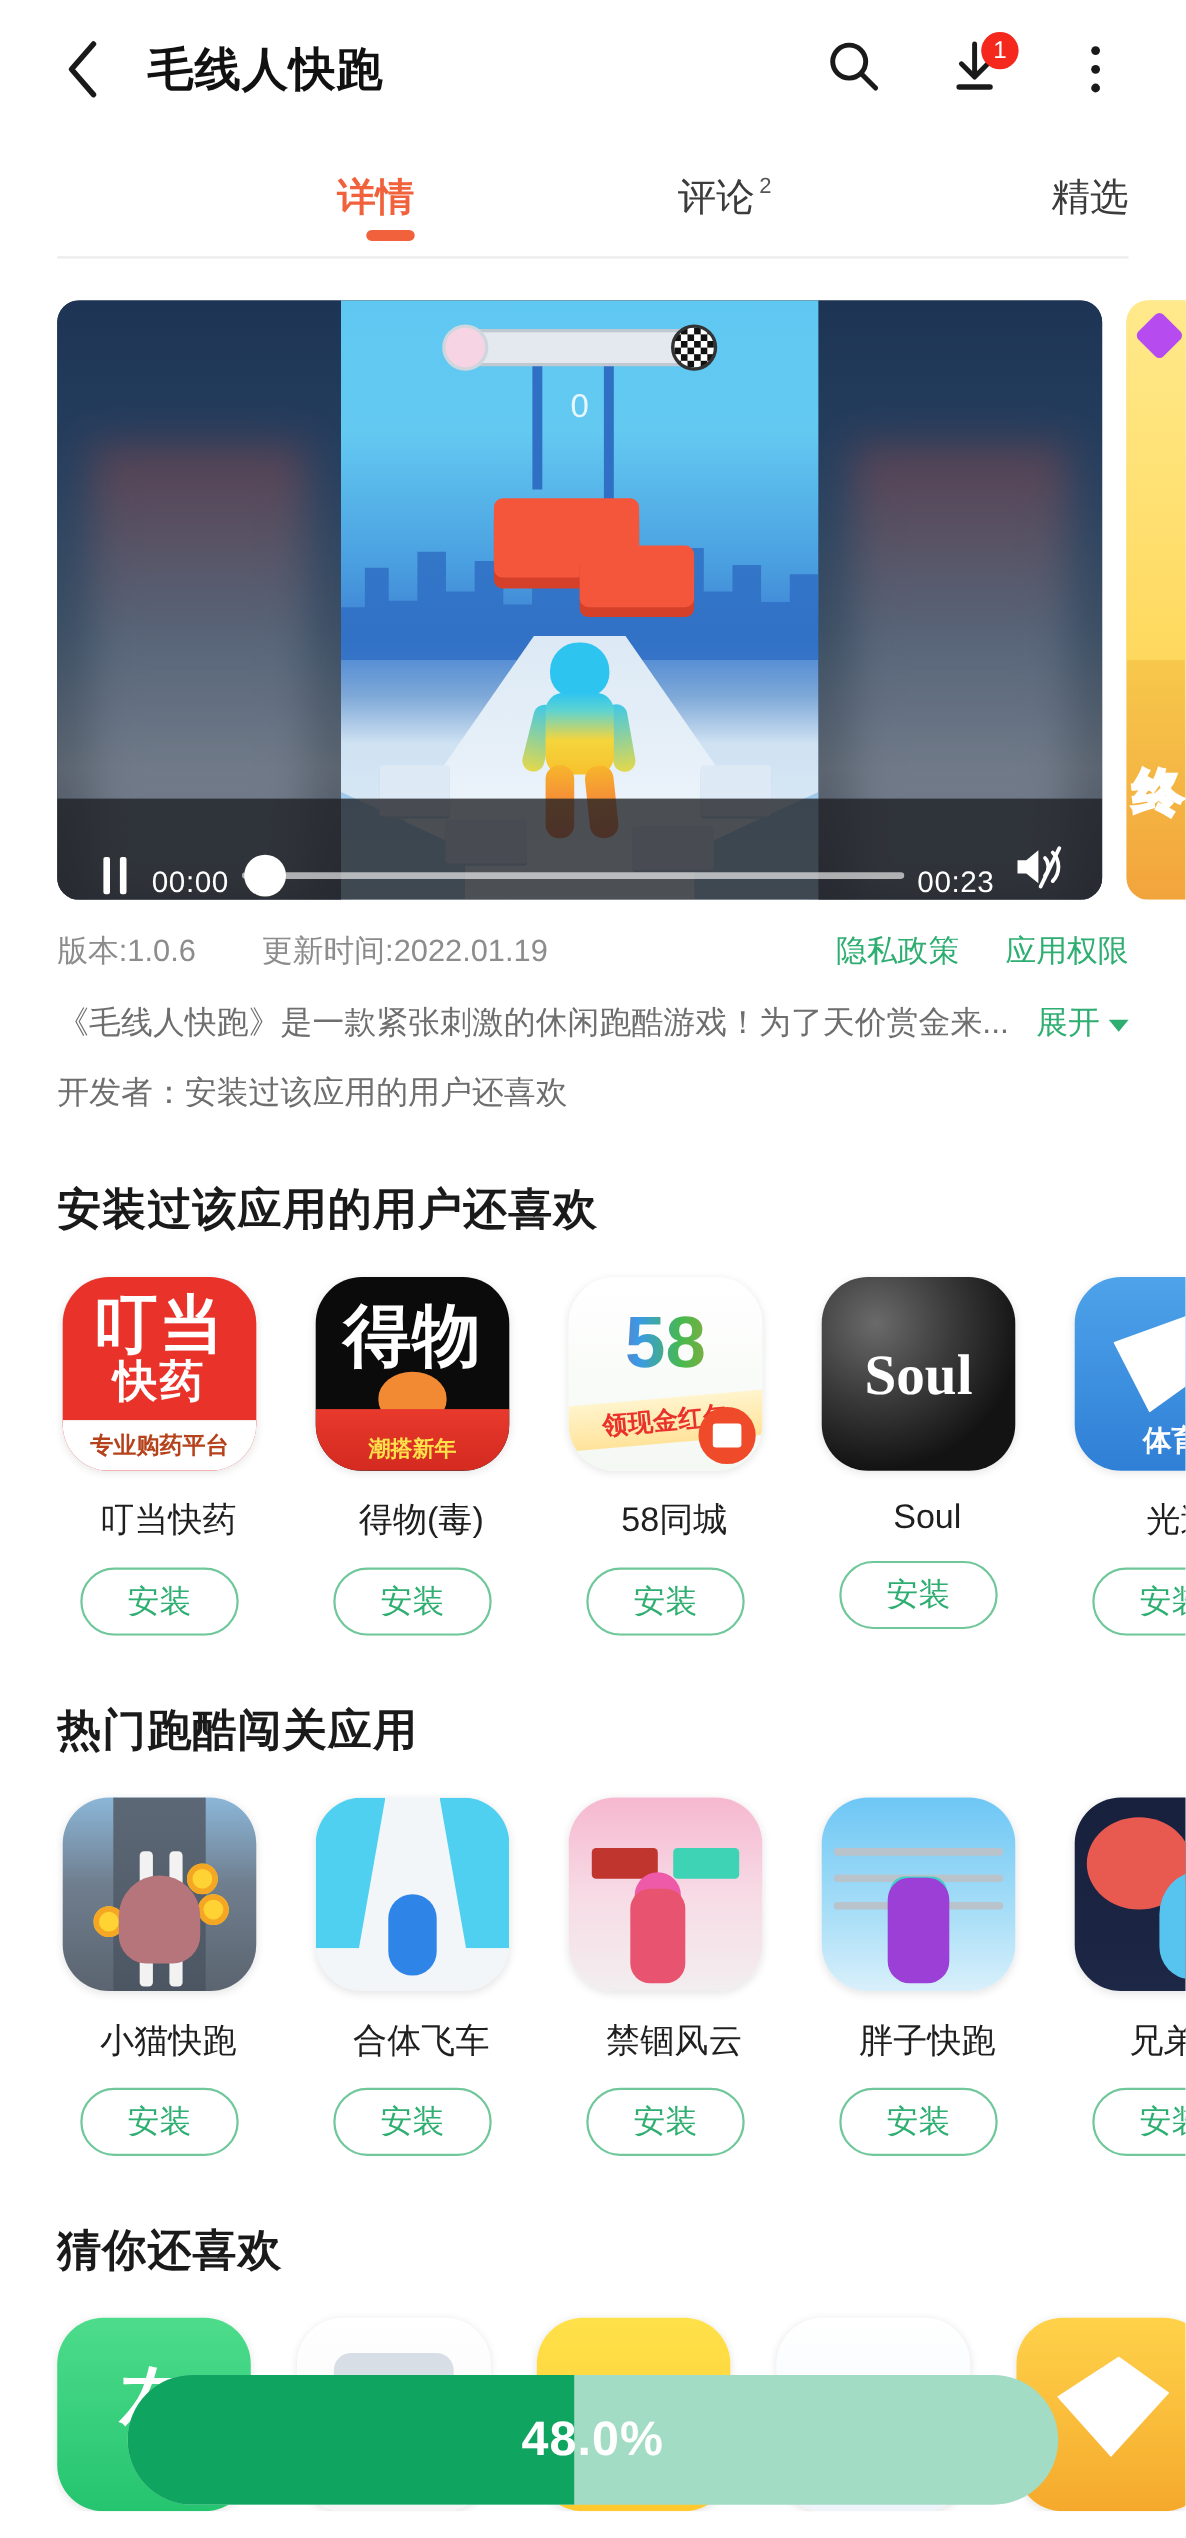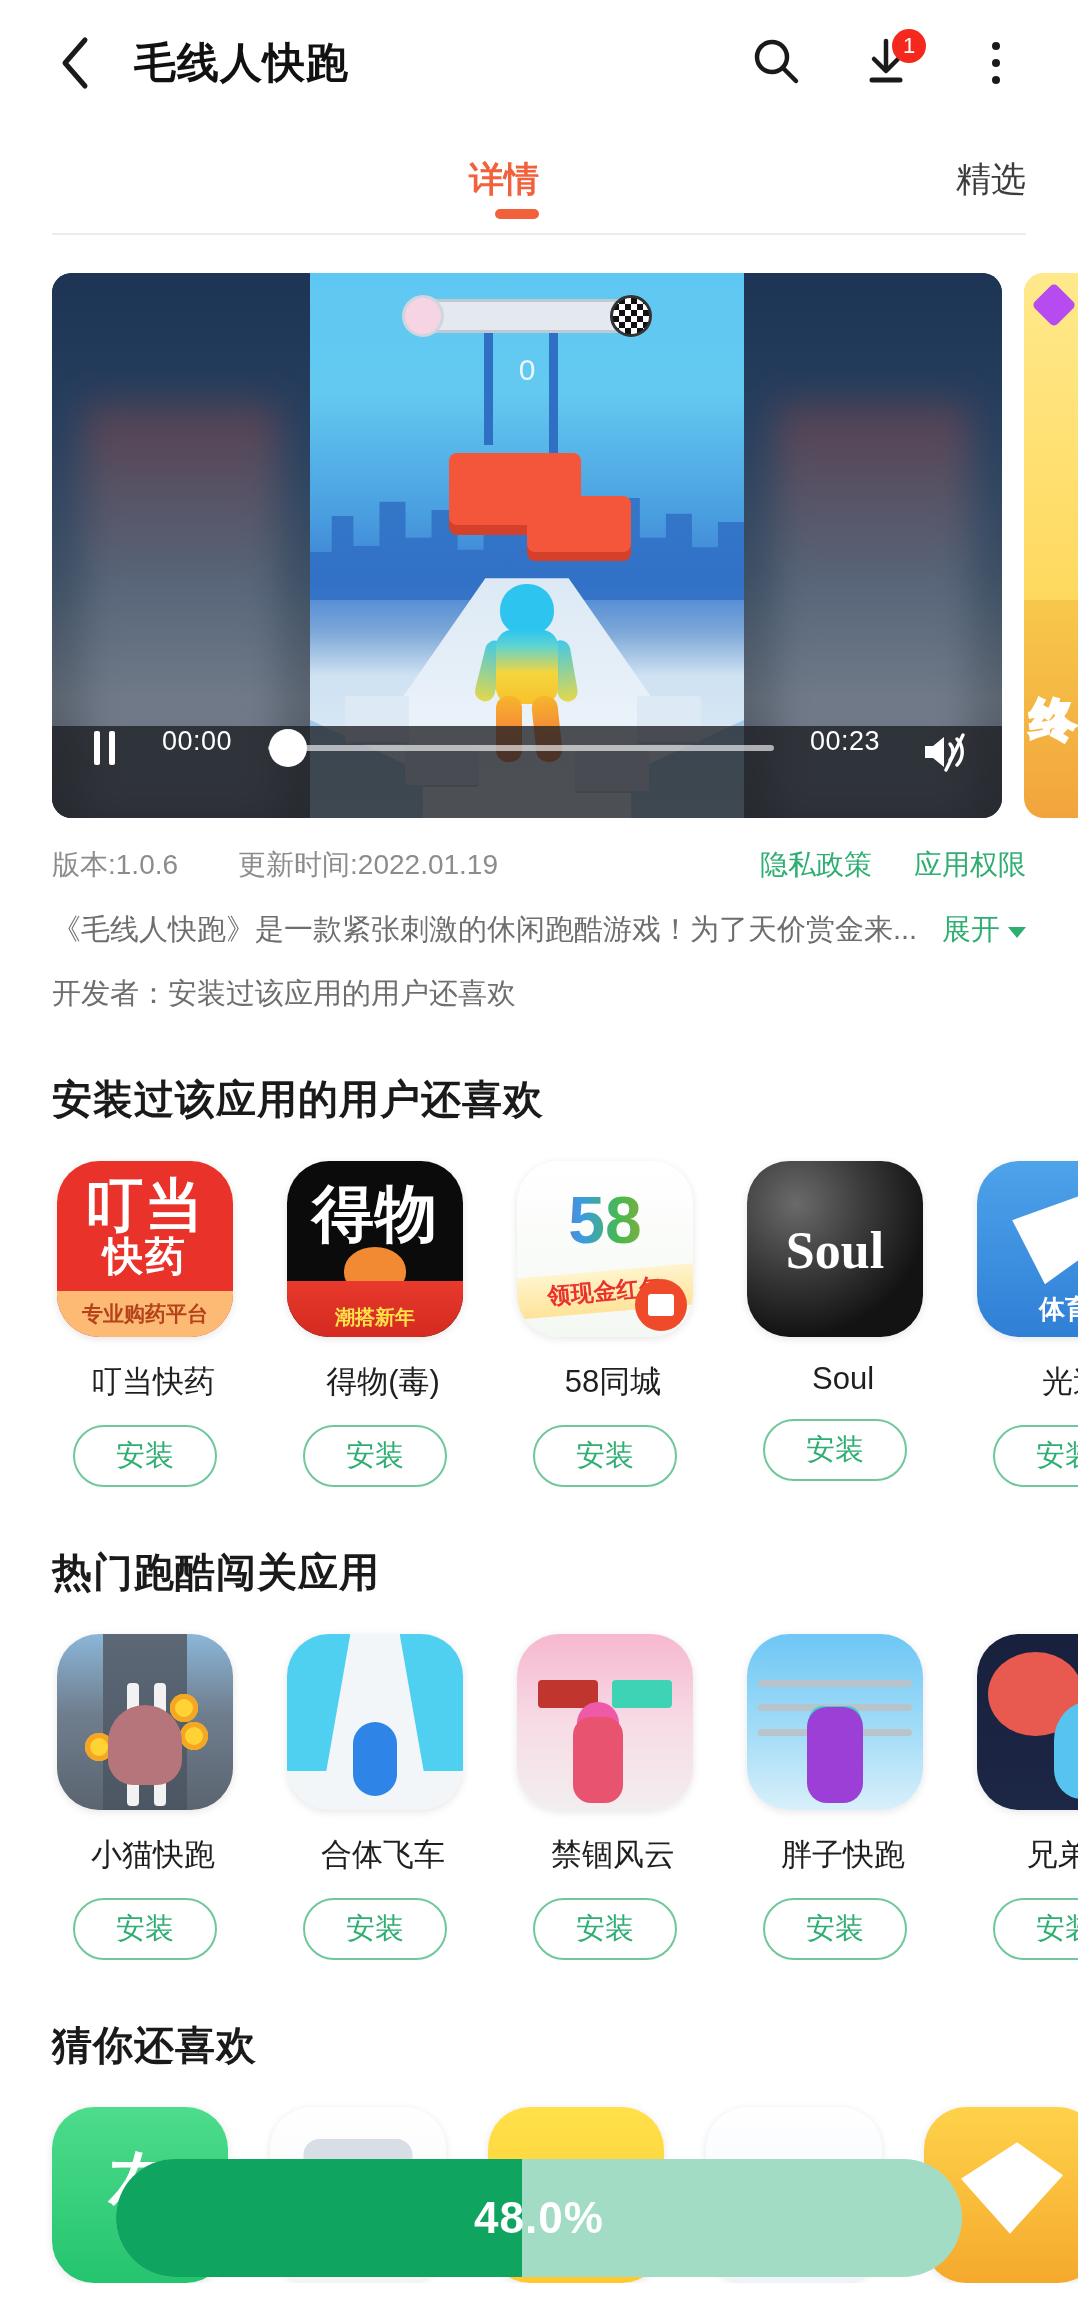--- a/index.html
+++ b/index.html
@@ -265,23 +265,23 @@
   }
   .r-leg-l { left: 12px; }
   .r-leg-r { right: 10px; transform: rotate(-6deg); }
 
   .vid-controls {
     position: absolute;
     left: 0; right: 0; bottom: 0;
     height: 92px;
     background: rgba(30,32,36,0.78);
     display: flex;
-    align-items: flex-start;
+    align-items: flex-end;
     padding: 0 30px;
-    gap: 36px;
+    gap: 12px;
   }
   .play-pause {
     width: 44px; height: 44px;
     display: flex; align-items: center; justify-content: center; gap: 9px;
     cursor: pointer;
   }
   .play-pause i { width: 6px; height: 34px; background: #fff; display: block; border-radius: 2px; }
   .time {
     color: #ffffff;
     font-size: 27px;
@@ -432,21 +432,21 @@
   .ic-dingdang { background: #e8322a; }
   .ic-dingdang .dd-top {
     position:absolute; left:0; right:0; top:0; height: 74%;
     display:flex; flex-direction: column; align-items:center; justify-content:center;
     color:#fff; font-weight: bold; line-height: .96;
   }
   .ic-dingdang .dd-1 { font-size: 58px; letter-spacing: 2px; }
   .ic-dingdang .dd-2 { font-size: 40px; letter-spacing: 2px; margin-top: 4px;}
   .ic-dingdang .dd-band {
     position:absolute; left:0; right:0; bottom:0; height: 26%;
-    background:#fdba74; color:#b5421a; font-size: 21px; font-weight: bold;
+    background:#ffffff; color:#b5421a; font-size: 21px; font-weight: bold;
     display:flex; align-items:center; justify-content:center;
   }
   .ic-dewu { background: #0b0b0b; }
   .ic-dewu .dw-text {
     position:absolute; left:0; right:0; top: 6%;
     text-align:center; color:#fff; font-size: 62px; font-weight: bold; letter-spacing: 1px;
   }
   .ic-dewu .dw-band {
     position:absolute; left:0; right:0; bottom:0; height: 32%;
     background: linear-gradient(180deg,#e8392c 0%, #d42a20 100%);
@@ -634,20 +634,26 @@
 
   <div class="tabs">
     <div class="tab active">
       <div class="tab-label">
         <span>详情</span>
       </div>
       <div class="tab-underline"></div>
     </div>
     <div class="tab">
       <div class="tab-label">
+        <span>评论</span>
+        <span class="tab-sup">2</span>
+      </div>
+    </div>
+    <div class="tab">
+      <div class="tab-label">
         <span>精选</span>
       </div>
     </div>
   </div>
 
   <div class="media-strip">
 
     <div class="video-card">
       <div class="vid-blur-l"></div>
       <div class="vid-blur-r"></div>

